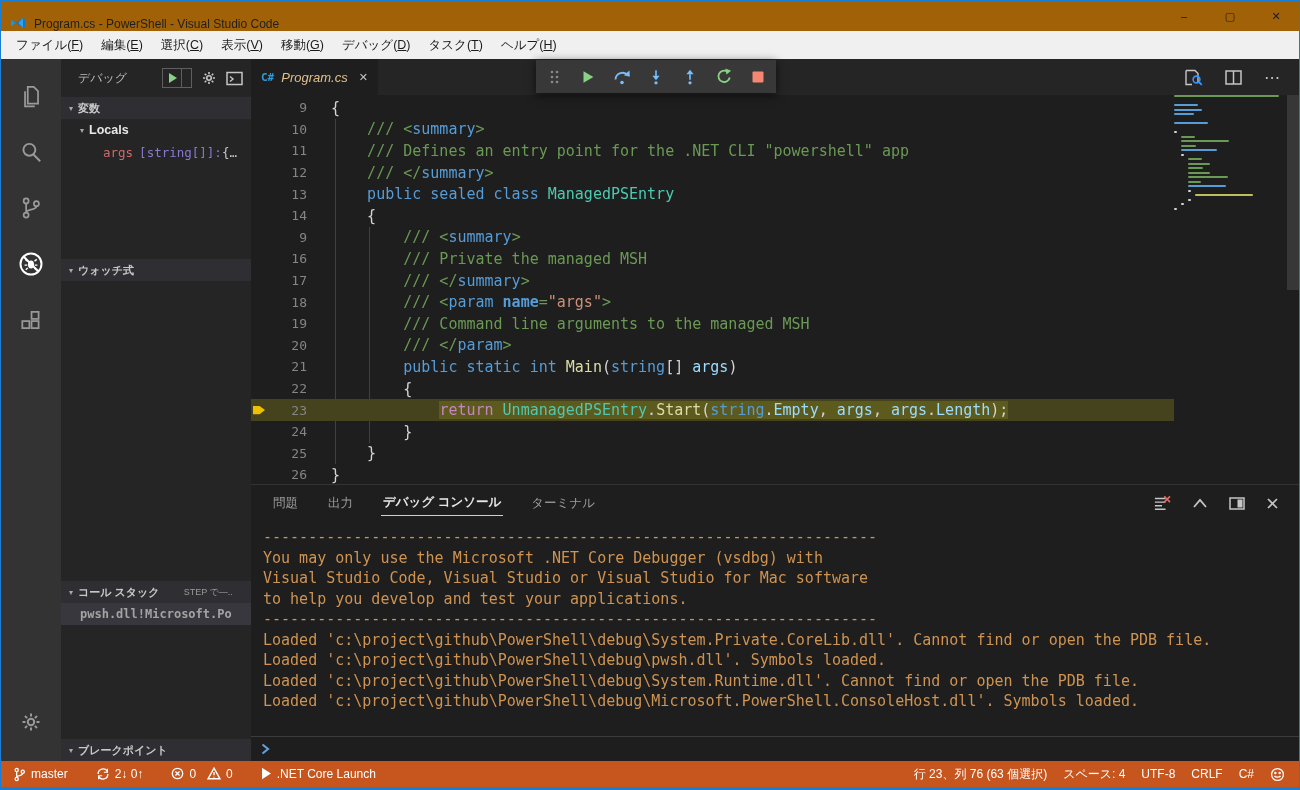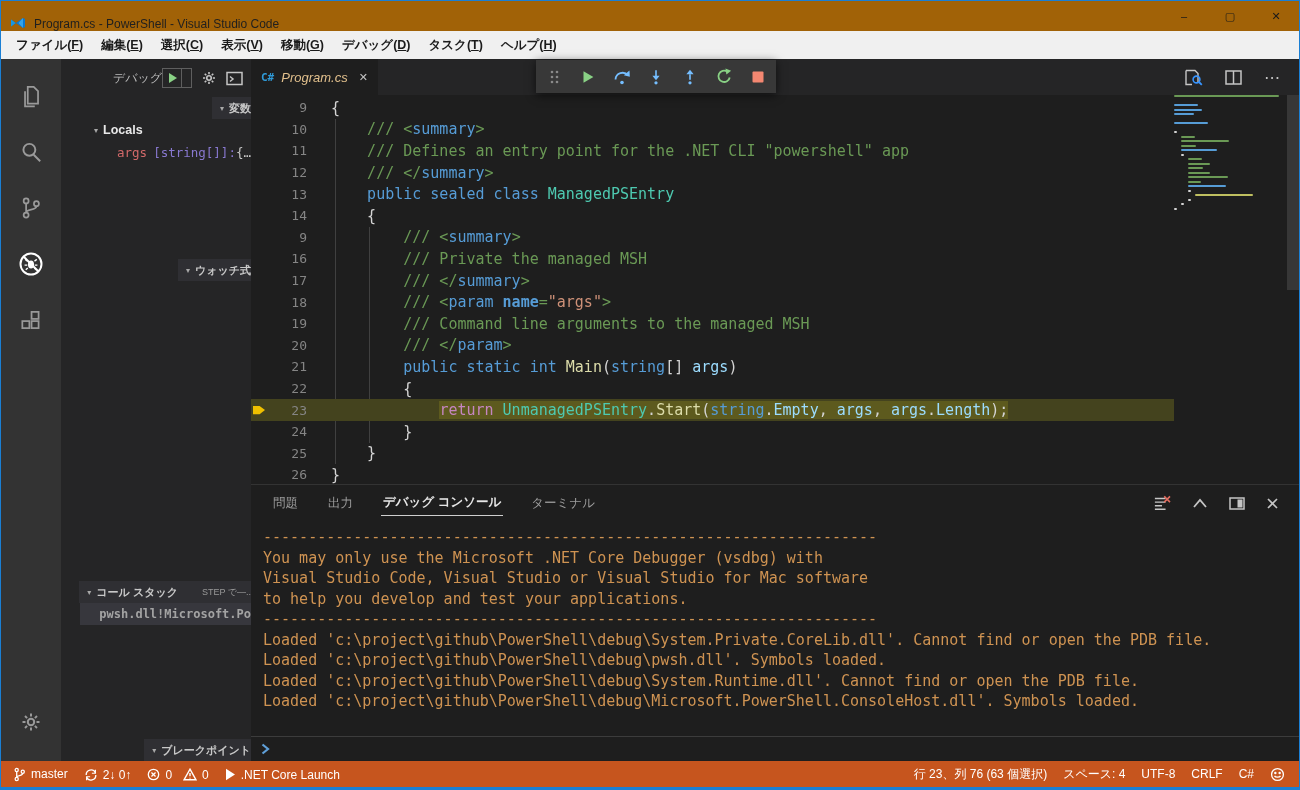--- a/index.html
+++ b/index.html
@@ -12,36 +12,36 @@
   .titlebar { height:30px; background:#a16207; display:flex; align-items:flex-end; flex:none; }
   .app-icon { margin:0 8px 0 9px; display:flex; }
   .title-text { font-size:12px; color:#1f1f1f; }
   .win-controls { margin-left:auto; display:flex; height:30px; }
   .win-btn { width:46px; display:flex; align-items:center; justify-content:center;
     font-size:11px; color:#1a1a1a; cursor:default; }
 
   
   .menubar { height:28px; background:#f0f0f0; display:flex; align-items:center;
     padding-left:6px; flex:none; }
-  .menu-item { padding:0 9px; font-size:12.5px; color:#1b1b1b; line-height:28px;font-weight:bold; }
+  .menu-item { padding:0 9px; font-size:12.5px; color:#1b1b1b; line-height:28px; }
 
   
   .main { flex:1; display:flex; min-height:0; }
 
   
   .activitybar { width:60px; background:#333333; flex:none; display:flex;
     flex-direction:column; align-items:center; padding-top:12px; }
   .act-item { width:48px; height:50px; display:flex; align-items:center;
     justify-content:center; color:#9a9a9a; margin-bottom:6px; }
   .act-item.active { color:#ffffff; }
   .act-bottom { margin-top:auto; margin-bottom:14px; color:#9a9a9a; }
 
   
   .sidebar { width:190px; background:#252526; flex:none; display:flex;
-    flex-direction:column; color:#cccccc; min-height:0;align-items:flex-end; }
+    flex-direction:column; color:#cccccc; min-height:0; }
   .sidebar-header { height:38px; display:flex; align-items:center; padding:0 8px 0 17px; flex:none; }
   .sidebar-title { font-size:12px; color:#bcbcbc; }
   .sidebar-ctrls { margin-left:auto; display:flex; align-items:center; gap:9px; }
   .start-box { display:flex; align-items:center; border:1px solid #5f5f5f; height:20px; }
   .start-box .tri { width:0; height:0; border-left:8px solid #89d185;
     border-top:5px solid transparent; border-bottom:5px solid transparent; margin:0 4px 0 6px; }
   .start-box .dd { border-left:1px solid #5f5f5f; height:100%; width:10px; }
   .sect-h { height:22px; background:#2f2f33; display:flex; align-items:center;
     padding-left:8px; font-size:11px; font-weight:bold; color:#c8c8c8; flex:none; }
   .sect-h .tw { font-size:8px; color:#a8a8a8; margin-right:5px; }
@@ -115,21 +115,21 @@
     font-family:"DejaVu Sans Mono","Liberation Mono",monospace; font-size:15px;
     line-height:20.5px; color:var(--c-console); white-space:pre; }
   .console-input { height:25px; border-top:1px solid #3c3c3c; display:flex;
     align-items:center; padding-left:10px; gap:8px; flex:none; }
   .console-input input { background:transparent; border:none; outline:none; color:#ddd;
     font-family:"DejaVu Sans Mono",monospace; font-size:13px; flex:1; }
 
   
   .statusbar { height:26px; background:var(--c-status); color:#fff; display:flex;
     align-items:center; font-size:12px; padding:0 14px 0 12px; flex:none; }
-  .sb-left { display:flex; align-items:flex-end; gap:16px; }
+  .sb-left { display:flex; align-items:flex-start; gap:28px; }
   .sb-right { margin-left:auto; display:flex; align-items:center; gap:16px; }
   .sb-item { display:flex; align-items:center; gap:5px; white-space:nowrap; }
   svg { display:block; }
 </style>
 </head>
 <body>
 
 <div class="window">
 
   <div class="titlebar">

